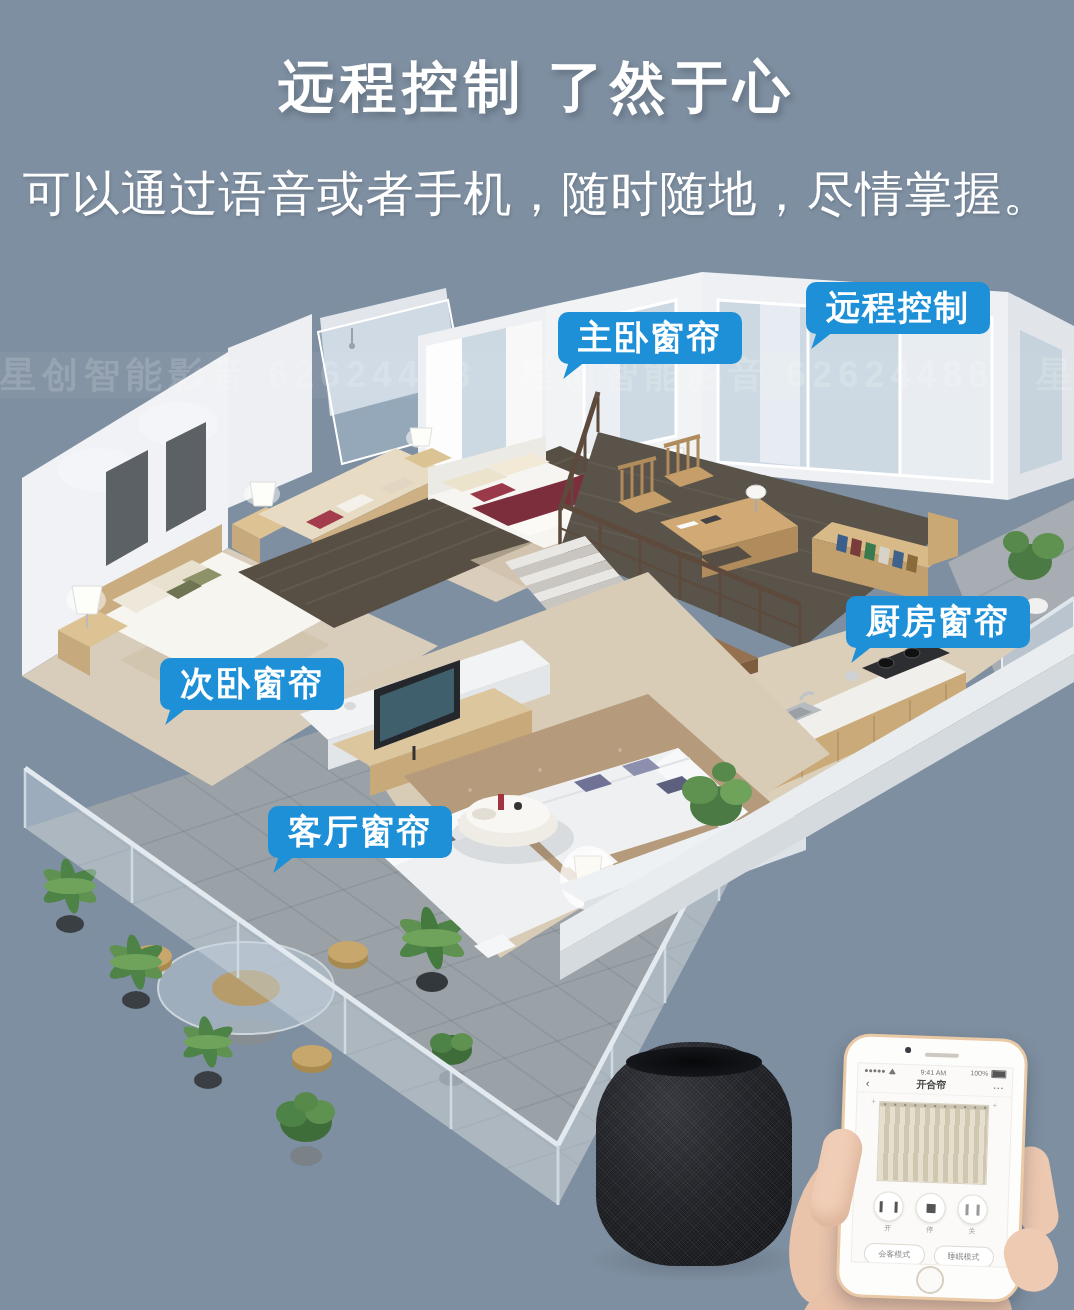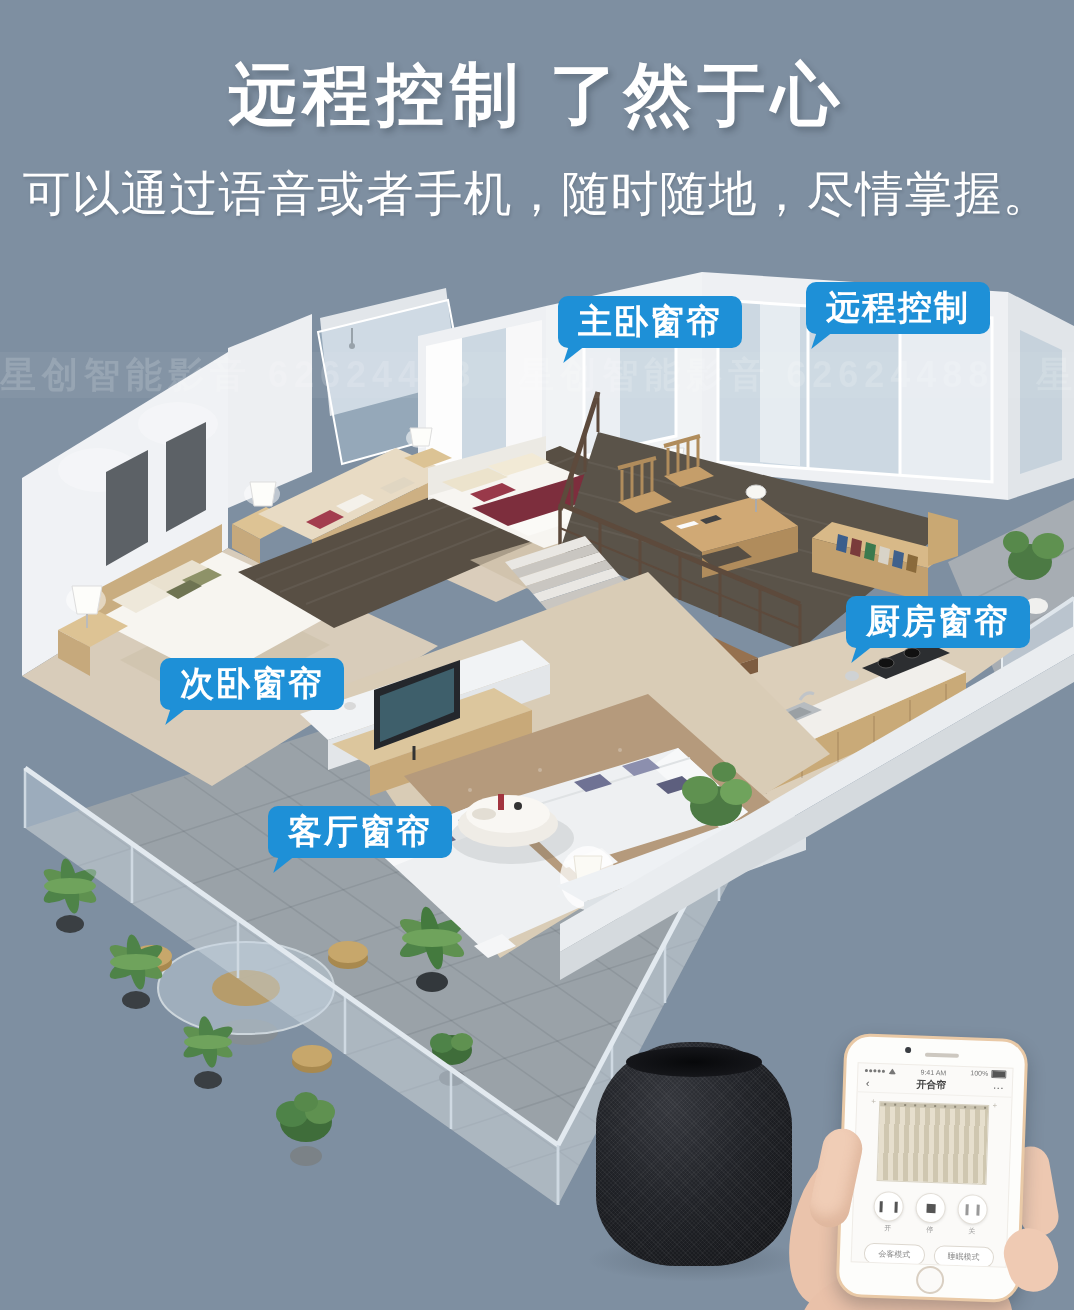--- a/index.html
+++ b/index.html
@@ -3,21 +3,21 @@
 <meta charset="utf-8">
 <style>
   html,body{margin:0;padding:0;background:#5c6b7a;}
   .canvas{
     position:relative;width:1074px;height:1310px;overflow:hidden;
     background:#7e8fa1;font-family:"Liberation Sans",sans-serif;
   }
   
   .title{
     position:absolute;top:50px;left:0;width:100%;text-align:center;z-index:6;
-    color:#fff;font-size:68px;font-weight:700;letter-spacing:6px;
+    color:#fff;font-size:56px;font-weight:700;letter-spacing:6px;
     text-shadow:3px 4px 6px rgba(35,45,55,.30);
   }
   .subtitle{
     position:absolute;top:162px;left:0;width:100%;text-align:center;z-index:6;
     color:#fff;font-size:48px;font-weight:500;letter-spacing:1px;
     text-shadow:1px 2px 3px rgba(35,45,55,.20);
   }
   
   .watermark{
     position:absolute;top:352px;left:0;width:100%;height:46px;z-index:2;
@@ -31,21 +31,21 @@
   .bubble{
     position:absolute;z-index:5;height:52px;background:#1e90d7;border-radius:10px;
     color:#fff;font-size:34px;font-weight:600;letter-spacing:2px;
     display:flex;align-items:center;justify-content:center;padding:0 20px;
   }
   .bubble::after{
     content:"";position:absolute;left:8px;bottom:-15px;width:0;height:0;
     border-top:17px solid #1e90d7;border-right:16px solid transparent;
     transform:skewX(-18deg);
   }
-  .cb-master{left:558px;top:296px;}
+  .cb-master{left:558px;top:312px;}
   .cb-study{left:806px;top:282px;}
   .cb-kitchen{left:846px;top:596px;justify-content:center;}
   .cb-second{left:160px;top:658px;}
   .cb-living{left:268px;top:806px;}
   
   .speaker-shadow{
     position:absolute;left:586px;top:1238px;width:220px;height:44px;z-index:3;
     background:radial-gradient(ellipse,rgba(20,26,32,.20) 0%,rgba(20,26,32,0) 70%);
   }
   .speaker{

